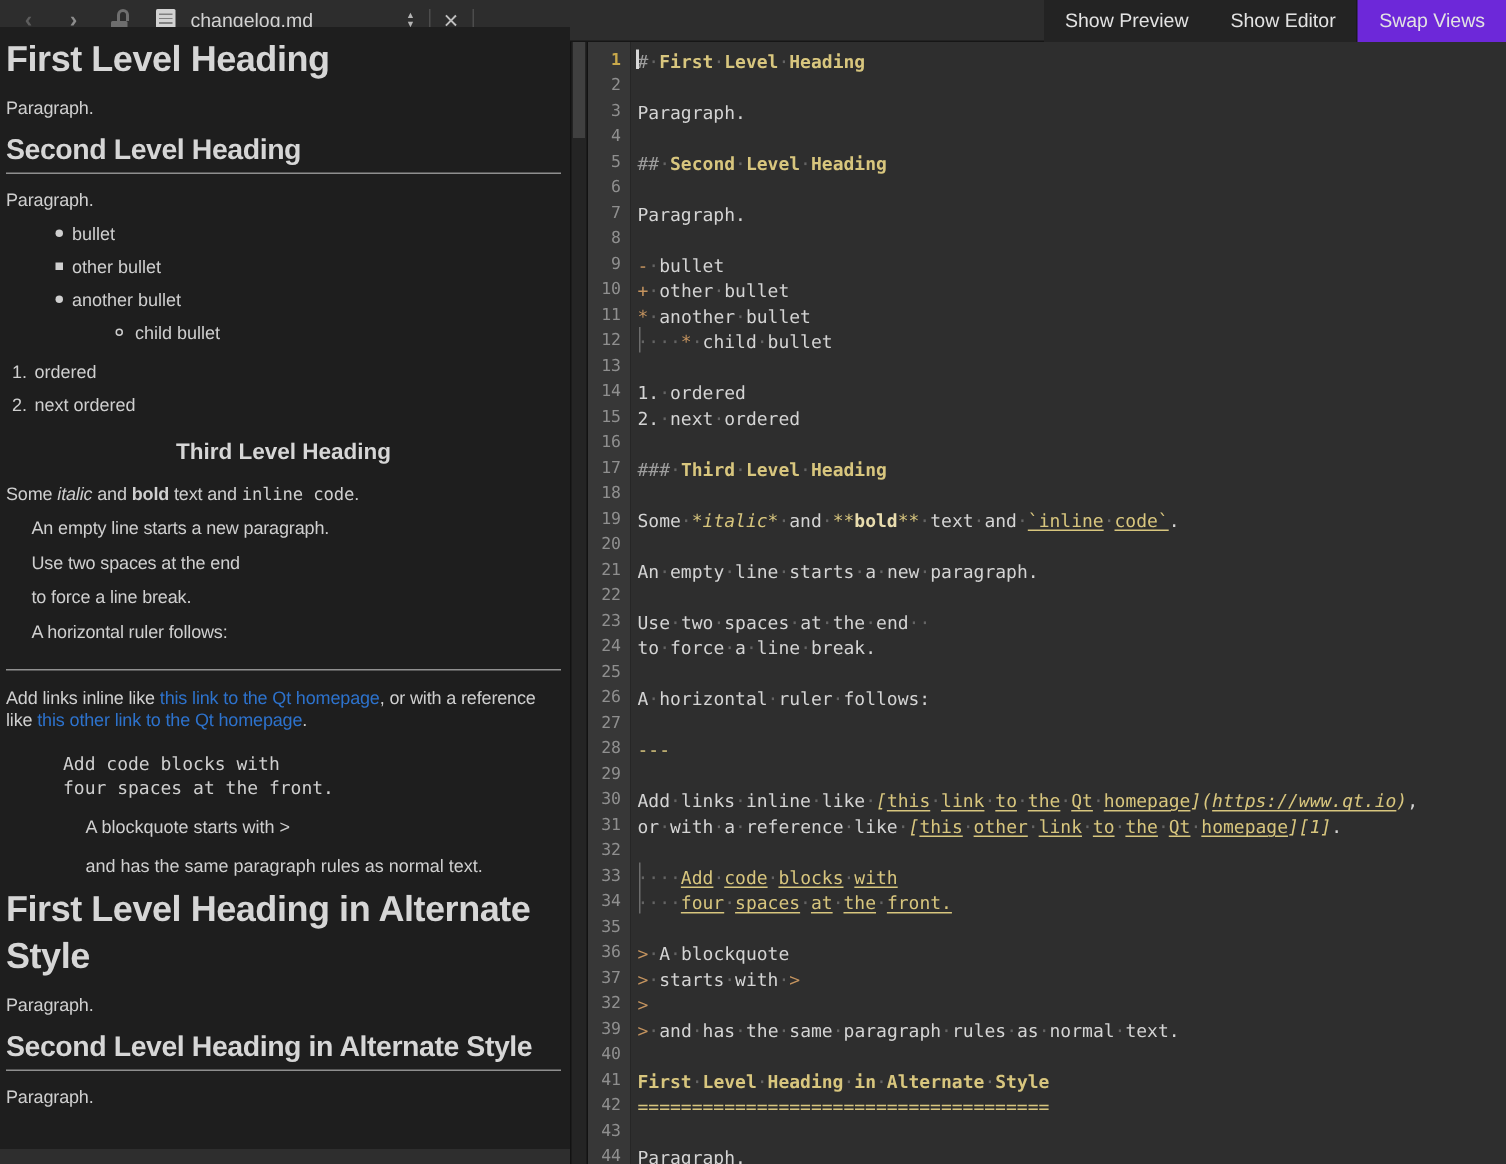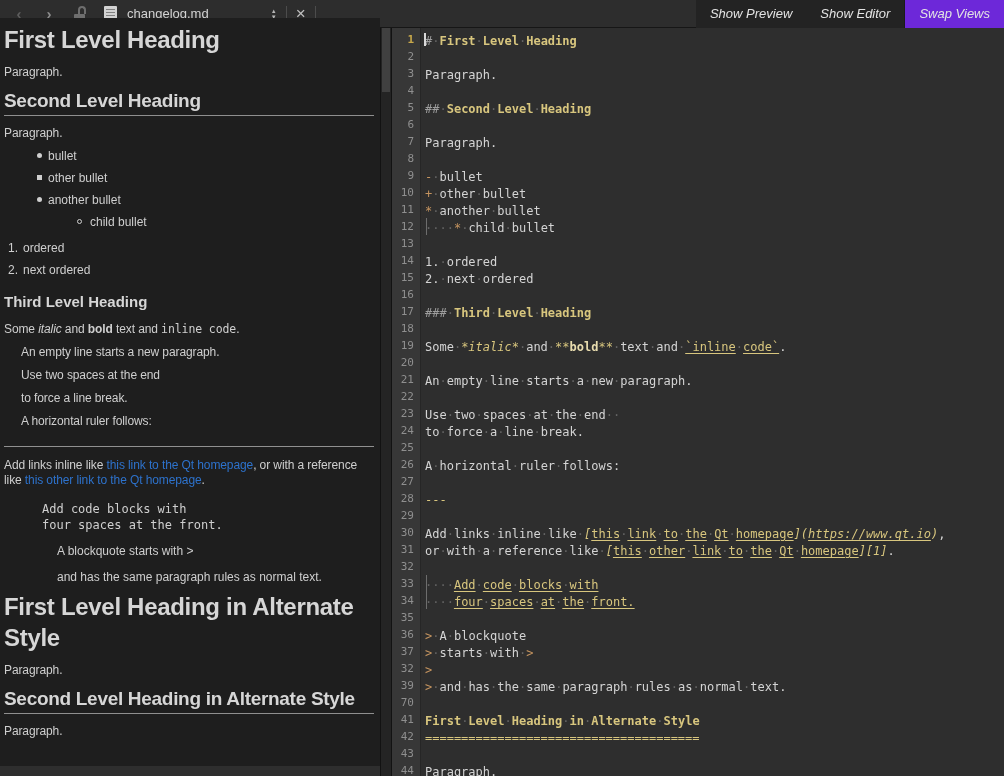--- a/index.html
+++ b/index.html
@@ -23,35 +23,35 @@
          border-radius:1px; margin-left:14px; }
   .doc::before { content:""; position:absolute; left:2px; right:2px; top:3px; height:10px;
                  background:repeating-linear-gradient(to bottom,#808080 0 1px,transparent 1px 3px); }
   #filename { color:#d2d2d2; font-size:13px; margin-left:10px; }
   .spin { display:flex; flex-direction:column; align-items:center; margin-left:62px;
           color:#b5b5b5; font-size:6px; line-height:6px; cursor:default; }
   .tb-sep { width:1px; height:16px; background:#4c4c4c; margin:0 9px; }
   #close-x { color:#c0c0c0; font-size:17px; line-height:16px; cursor:default; }
   #topbar .spacer { flex:1; }
   .tb-btn { height:28px; padding:0 14px; font-size:13px; color:#e3e3e3;
-            background:#232323; border:none; font-family:"Liberation Sans",sans-serif; cursor:default;font-style:italic; }
+            background:#232323; border:none; font-family:"Liberation Sans",sans-serif; cursor:default; }
   #swap-btn { background:#6d28d9; border-left:1px solid #1b1b1b; }
 
   
   #preview { position:absolute; left:0; top:18px; width:380px; height:748px;
              background:#1e1e1e; color:#cfcfcf; padding:0 6px 0 4px; overflow:hidden; }
   .pv-h1 { font-size:24px; line-height:31px; font-weight:bold; color:#d6d6d6;
            letter-spacing:-0.3px; margin-top:6px; }
   .pv-p  { font-size:12px; line-height:15px; margin-top:10px; letter-spacing:-0.1px; }
   .pv-p + .pv-p { margin-top:8px;margin-left:17px; }
   .pv-gap { margin-top:11px; }
   .pv-h2 { font-size:19px; line-height:23px; font-weight:bold; color:#d6d6d6;
            letter-spacing:-0.3px; margin-top:9px; padding-bottom:3px;
            border-bottom:1px solid #8f8f8f; }
-  .pv-h3 { font-size:15px; line-height:18px; font-weight:bold; color:#d6d6d6; margin-top:12px; }
+  .pv-h3 { font-size:15px; line-height:18px; font-weight:bold; color:#d6d6d6; margin-top:12px;text-align:center; }
   .pv-list { margin-top:4px; }
   .pv-li { position:relative; height:22px; line-height:22px; font-size:12px; }
   .pv-li .mk { position:absolute; top:8px; }
   .pv-li.lvl1 { padding-left:44px; } .pv-li.lvl1 .mk { left:33px; }
   .pv-li.lvl2 { padding-left:86px; } .pv-li.lvl2 .mk { left:73px; }
   .mk-disc   { width:5px; height:5px; background:#cfcfcf; border-radius:50%; }
   .mk-square { width:5px; height:5px; background:#cfcfcf; }
   .mk-circle { width:5px; height:5px; border:1px solid #cfcfcf; border-radius:50%; }
   .pv-oli { height:22px; line-height:22px; font-size:12px; padding-left:4px; }
   .pv-oli .onum { margin-right:5px; }
@@ -193,20 +193,20 @@
       <div class="row"><span class="num">30</span><span class="codeline"><span class="st-txt">Add</span><span class="ws">·</span><span class="st-txt">links</span><span class="ws">·</span><span class="st-txt">inline</span><span class="ws">·</span><span class="st-txt">like</span><span class="ws">·</span><span class="st-it">[</span><span class="st-u">this</span><span class="ws">·</span><span class="st-u">link</span><span class="ws">·</span><span class="st-u">to</span><span class="ws">·</span><span class="st-u">the</span><span class="ws">·</span><span class="st-u">Qt</span><span class="ws">·</span><span class="st-u">homepage</span><span class="st-it">](</span><span class="st-uit">https://www.qt.io</span><span class="st-it">)</span><span class="st-txt">,</span></span></div>
       <div class="row"><span class="num">31</span><span class="codeline"><span class="st-txt">or</span><span class="ws">·</span><span class="st-txt">with</span><span class="ws">·</span><span class="st-txt">a</span><span class="ws">·</span><span class="st-txt">reference</span><span class="ws">·</span><span class="st-txt">like</span><span class="ws">·</span><span class="st-it">[</span><span class="st-u">this</span><span class="ws">·</span><span class="st-u">other</span><span class="ws">·</span><span class="st-u">link</span><span class="ws">·</span><span class="st-u">to</span><span class="ws">·</span><span class="st-u">the</span><span class="ws">·</span><span class="st-u">Qt</span><span class="ws">·</span><span class="st-u">homepage</span><span class="st-it">][1]</span><span class="st-txt">.</span></span></div>
       <div class="row"><span class="num">32</span><span class="codeline"></span></div>
       <div class="row guide"><span class="num">33</span><span class="codeline"><span class="ws">····</span><span class="st-u">Add</span><span class="ws">·</span><span class="st-u">code</span><span class="ws">·</span><span class="st-u">blocks</span><span class="ws">·</span><span class="st-u">with</span></span></div>
       <div class="row guide"><span class="num">34</span><span class="codeline"><span class="ws">····</span><span class="st-u">four</span><span class="ws">·</span><span class="st-u">spaces</span><span class="ws">·</span><span class="st-u">at</span><span class="ws">·</span><span class="st-u">the</span><span class="ws">·</span><span class="st-u">front.</span></span></div>
       <div class="row"><span class="num">35</span><span class="codeline"></span></div>
       <div class="row"><span class="num">36</span><span class="codeline"><span class="st-mk">&gt;</span><span class="ws">·</span><span class="st-txt">A</span><span class="ws">·</span><span class="st-txt">blockquote</span></span></div>
       <div class="row"><span class="num">37</span><span class="codeline"><span class="st-mk">&gt;</span><span class="ws">·</span><span class="st-txt">starts</span><span class="ws">·</span><span class="st-txt">with</span><span class="ws">·</span><span class="st-mk">&gt;</span></span></div>
       <div class="row"><span class="num">32</span><span class="codeline"><span class="st-mk">&gt;</span></span></div>
       <div class="row"><span class="num">39</span><span class="codeline"><span class="st-mk">&gt;</span><span class="ws">·</span><span class="st-txt">and</span><span class="ws">·</span><span class="st-txt">has</span><span class="ws">·</span><span class="st-txt">the</span><span class="ws">·</span><span class="st-txt">same</span><span class="ws">·</span><span class="st-txt">paragraph</span><span class="ws">·</span><span class="st-txt">rules</span><span class="ws">·</span><span class="st-txt">as</span><span class="ws">·</span><span class="st-txt">normal</span><span class="ws">·</span><span class="st-txt">text.</span></span></div>
-      <div class="row"><span class="num">70</span><span class="codeline"></span></div>
+      <div class="row"><span class="num">40</span><span class="codeline"></span></div>
       <div class="row"><span class="num">41</span><span class="codeline"><span class="st-h">First</span><span class="ws">·</span><span class="st-h">Level</span><span class="ws">·</span><span class="st-h">Heading</span><span class="ws">·</span><span class="st-h">in</span><span class="ws">·</span><span class="st-h">Alternate</span><span class="ws">·</span><span class="st-h">Style</span></span></div>
       <div class="row"><span class="num">42</span><span class="codeline"><span class="st-yel">======================================</span></span></div>
       <div class="row"><span class="num">43</span><span class="codeline"></span></div>
       <div class="row"><span class="num">44</span><span class="codeline"><span class="st-txt">Paragraph.</span></span></div>
     </div>
 
 </div>
 
 </body></html>

